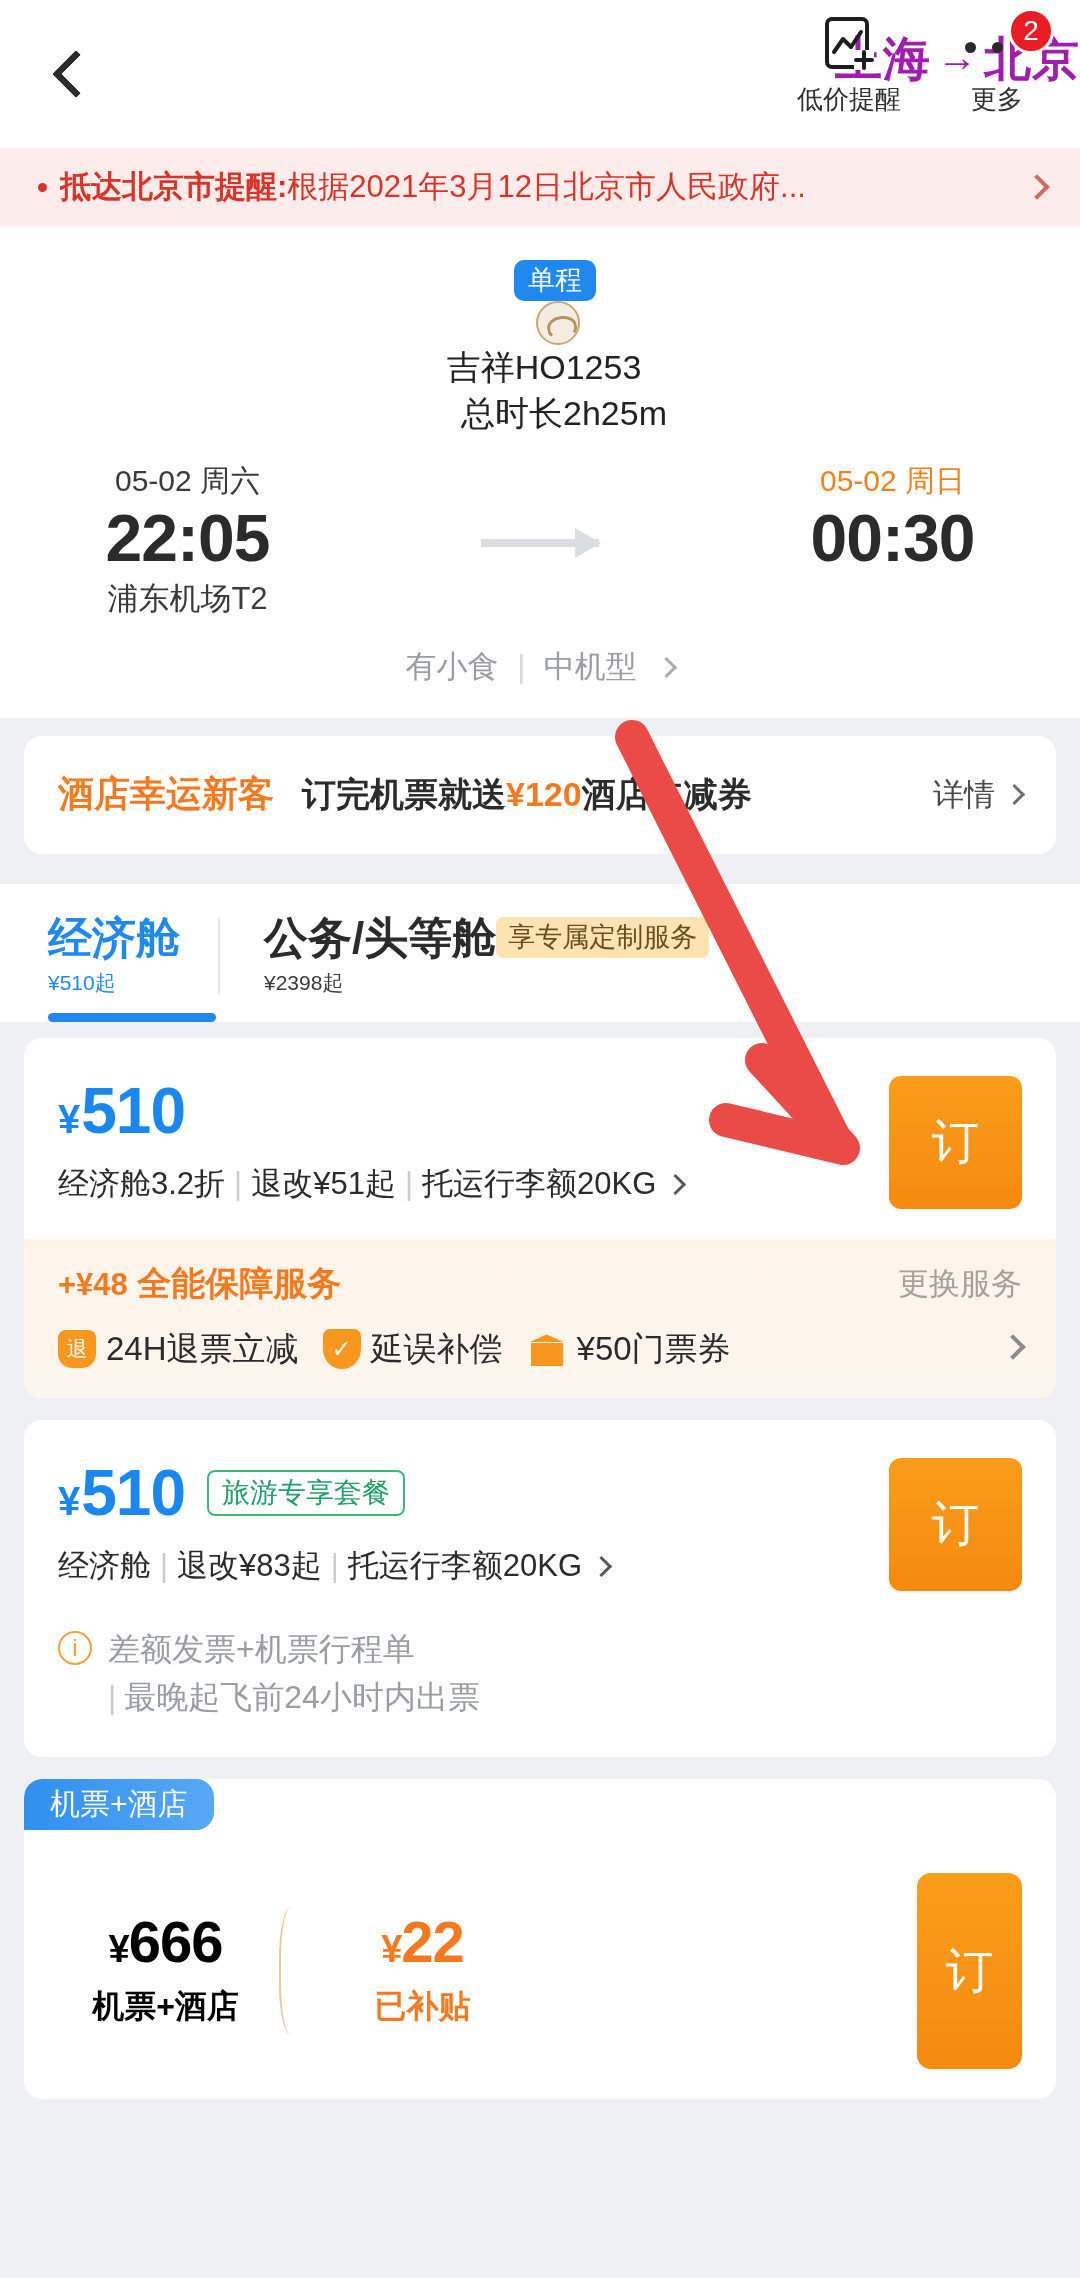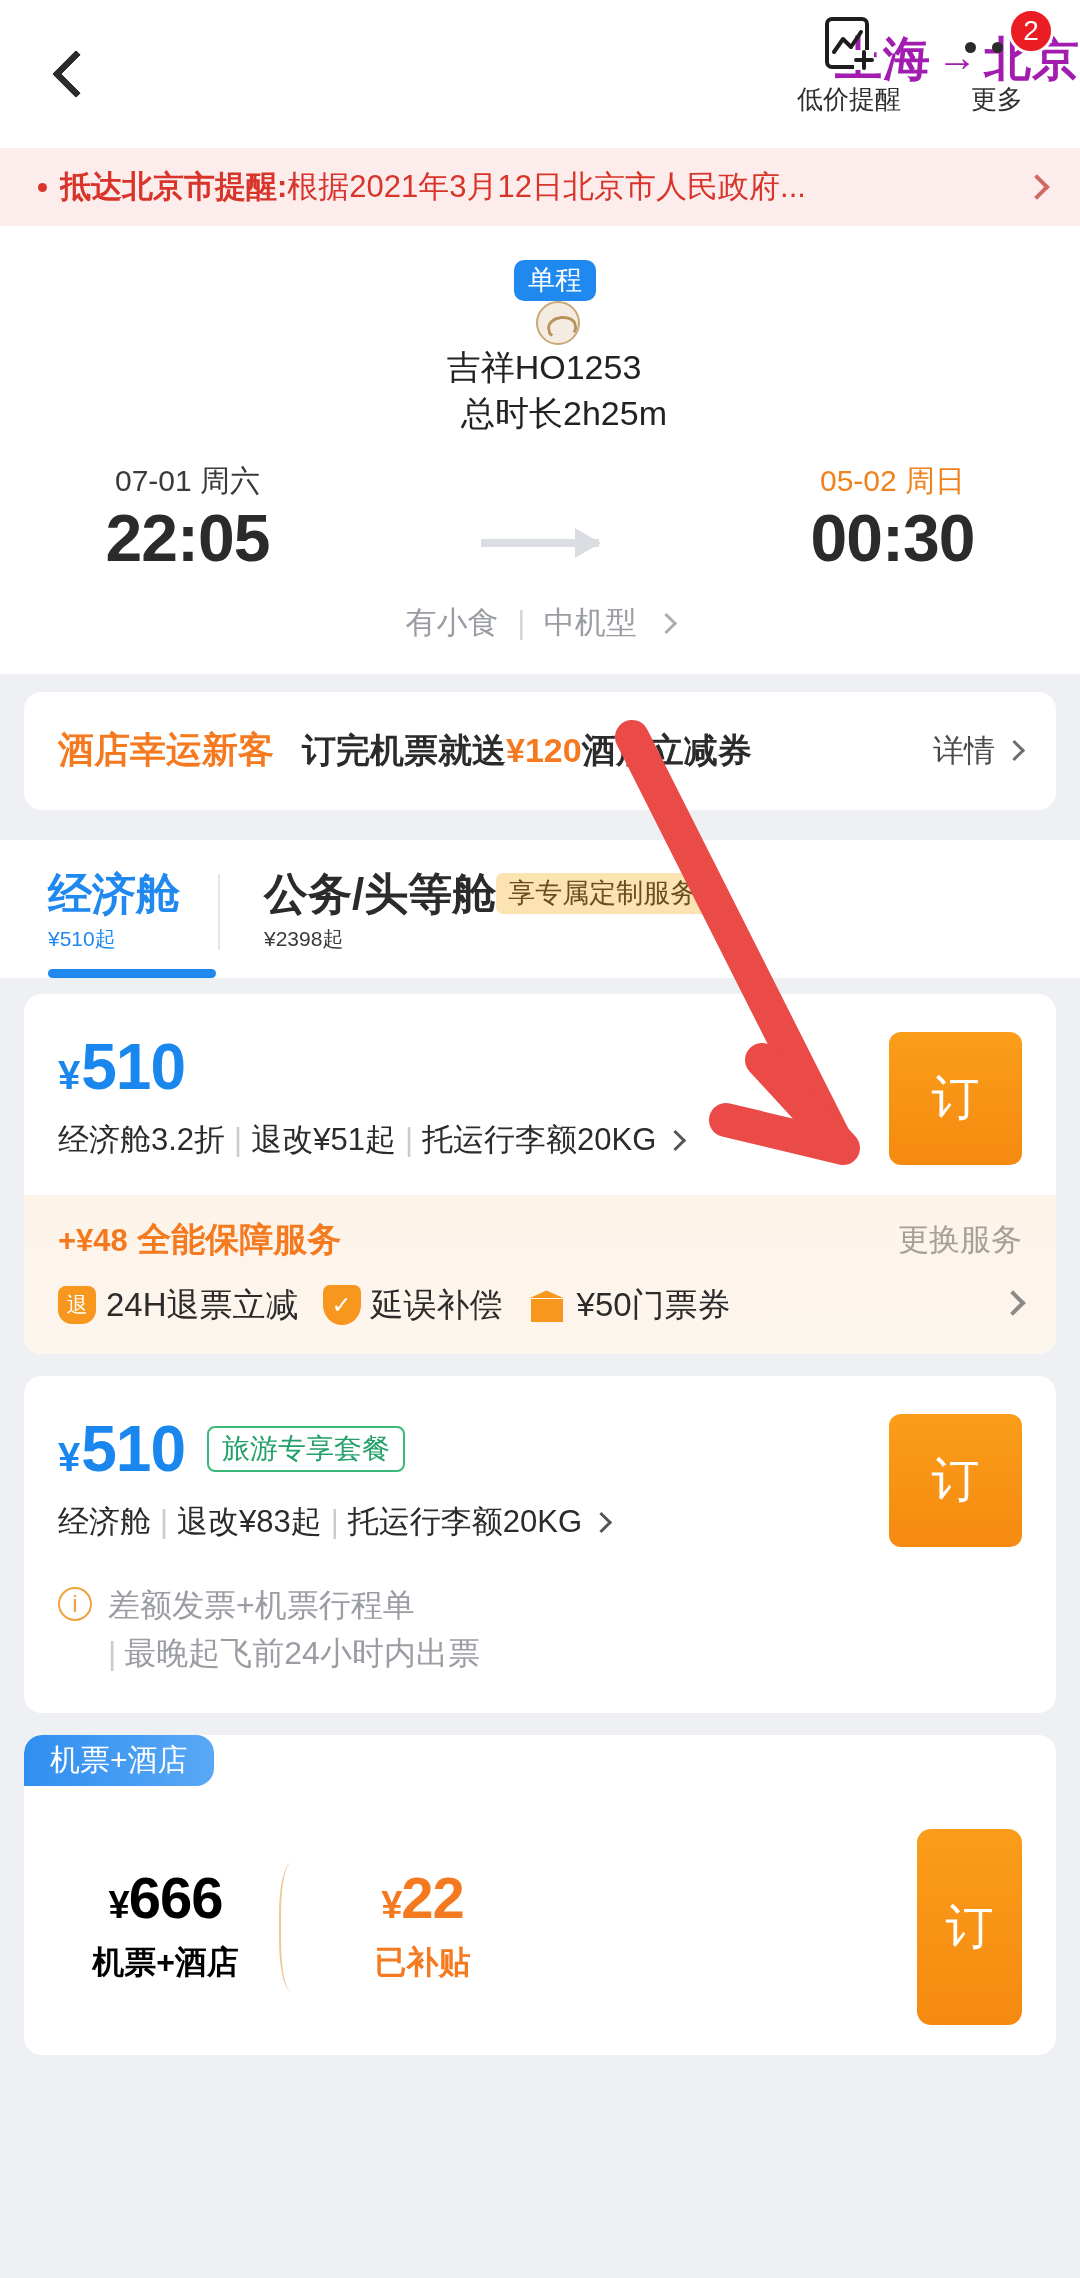--- a/index.html
+++ b/index.html
@@ -557,22 +557,23 @@
 
   <div class="flight">
     <div class="flight-row1">
       <span class="tag-oneway">单程</span>
       <span class="airline-logo"></span>
       <span class="flight-no">吉祥HO1253</span>
       <span class="flight-dur">总时长2h25m</span>
     </div>
     <div class="seg">
       <div class="seg-side">
-        <div class="seg-date">07-01 周六</div>
+        <div class="seg-date">05-02 周六</div>
         <div class="seg-time">22:05</div>
+        <div class="seg-port">浦东机场T2</div>
       </div>
       <div class="seg-mid">
         <span class="arrow-line"></span>
       </div>
       <div class="seg-side">
         <div class="seg-date arr">05-02 周日</div>
         <div class="seg-time">00:30</div>
       </div>
     </div>
     <div class="flight-meta">

